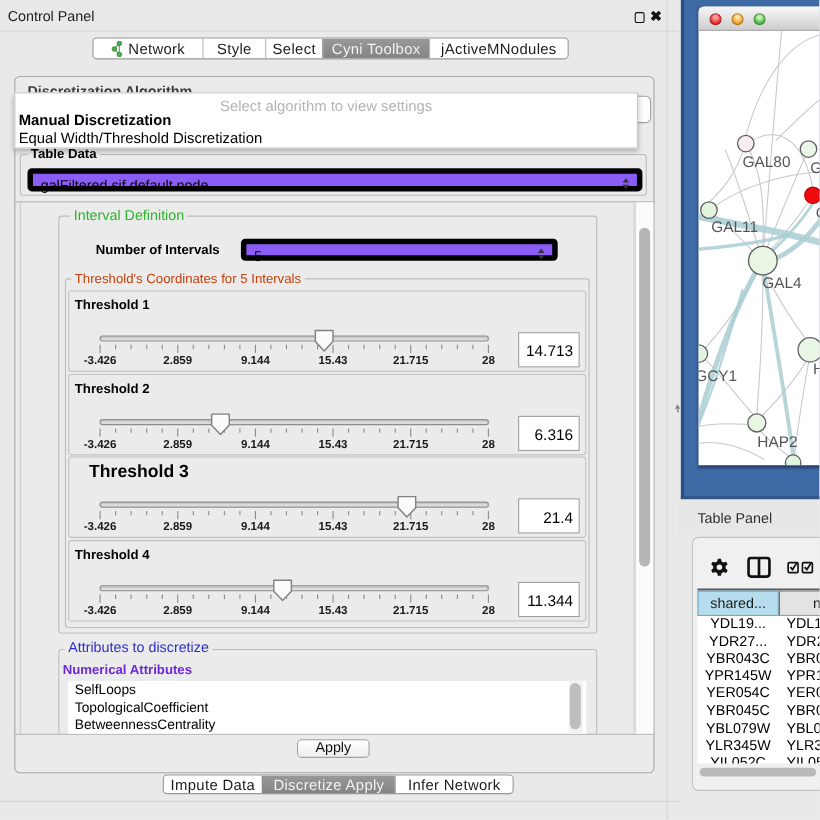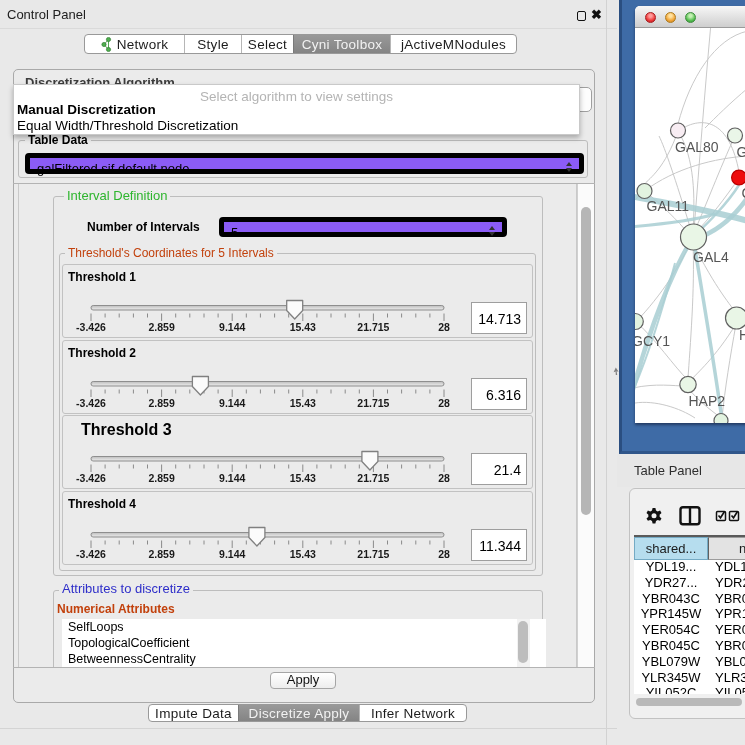--- a/index.html
+++ b/index.html
@@ -162,22 +162,22 @@
       <rect x="29" y="41.5" width="353" height="4.5" rx="2.2" fill="#c8c8c8" stroke="#8e8e8e" stroke-width="1"></rect>
       <rect x="30" y="43.5" width="351" height="1.8" rx="1" fill="#dedede" stroke="none"></rect>
       <use href="#ticks"></use>
         <use href="#tlabels"></use>
       <path d="M 186.9 36.5 L 202.9 36.5 L 202.9 46.5 L 194.9 55 L 186.9 46.5 Z" fill="#fbfbfb" stroke="#808080" stroke-width="1.3" stroke-linejoin="round"></path>
     </svg>
     <div class="vbox" style="left:457px;top:344.5px;width:56px;height:32px;line-height:32px;">11.344</div>
 
     <div class="grp" style="left:39px;top:406px;width:490px;height:90px;border-color:#bdbdbd;"></div>
     <div class="gt" style="left:45px;top:399px;font-size:13px;color:#2e2ec9;">Attributes to discretize</div>
-    <div class="abs bold" style="left:43px;top:418px;font-size:12px;color:#c2410c;">Numerical Attributes</div>
-    <div class="abs" style="left:48px;top:435px;width:471px;height:60px;background:#fff;padding-left:13px;">
+    <div class="abs bold" style="left:43px;top:418px;font-size:12px;color:#6d28d9;">Numerical Attributes</div>
+    <div class="abs" style="left:48px;top:435px;width:471px;height:60px;background:#fff;">
       <div class="abs" style="left:6px;top:1px;font-size:12.5px;color:#000;">SelfLoops</div>
       <div class="abs" style="left:6px;top:17px;font-size:12.5px;color:#000;">TopologicalCoefficient</div>
       <div class="abs" style="left:6px;top:33px;font-size:12.5px;color:#000;">BetweennessCentrality</div>
       <div class="abs" style="left:455px;top:0;width:13px;height:60px;background:#f2f2f2;"></div>
       <div class="abs" style="left:456px;top:2px;width:10px;height:42px;background:#bdbdbd;border-radius:5px;"></div>
     </div>
   </div>
 
   <div class="abs" style="left:18px;top:184px;width:1px;height:483px;background:#c9c9c9;"></div>
   <div class="abs" style="left:576px;top:184px;width:1px;height:483px;background:#c9c9c9;"></div>

